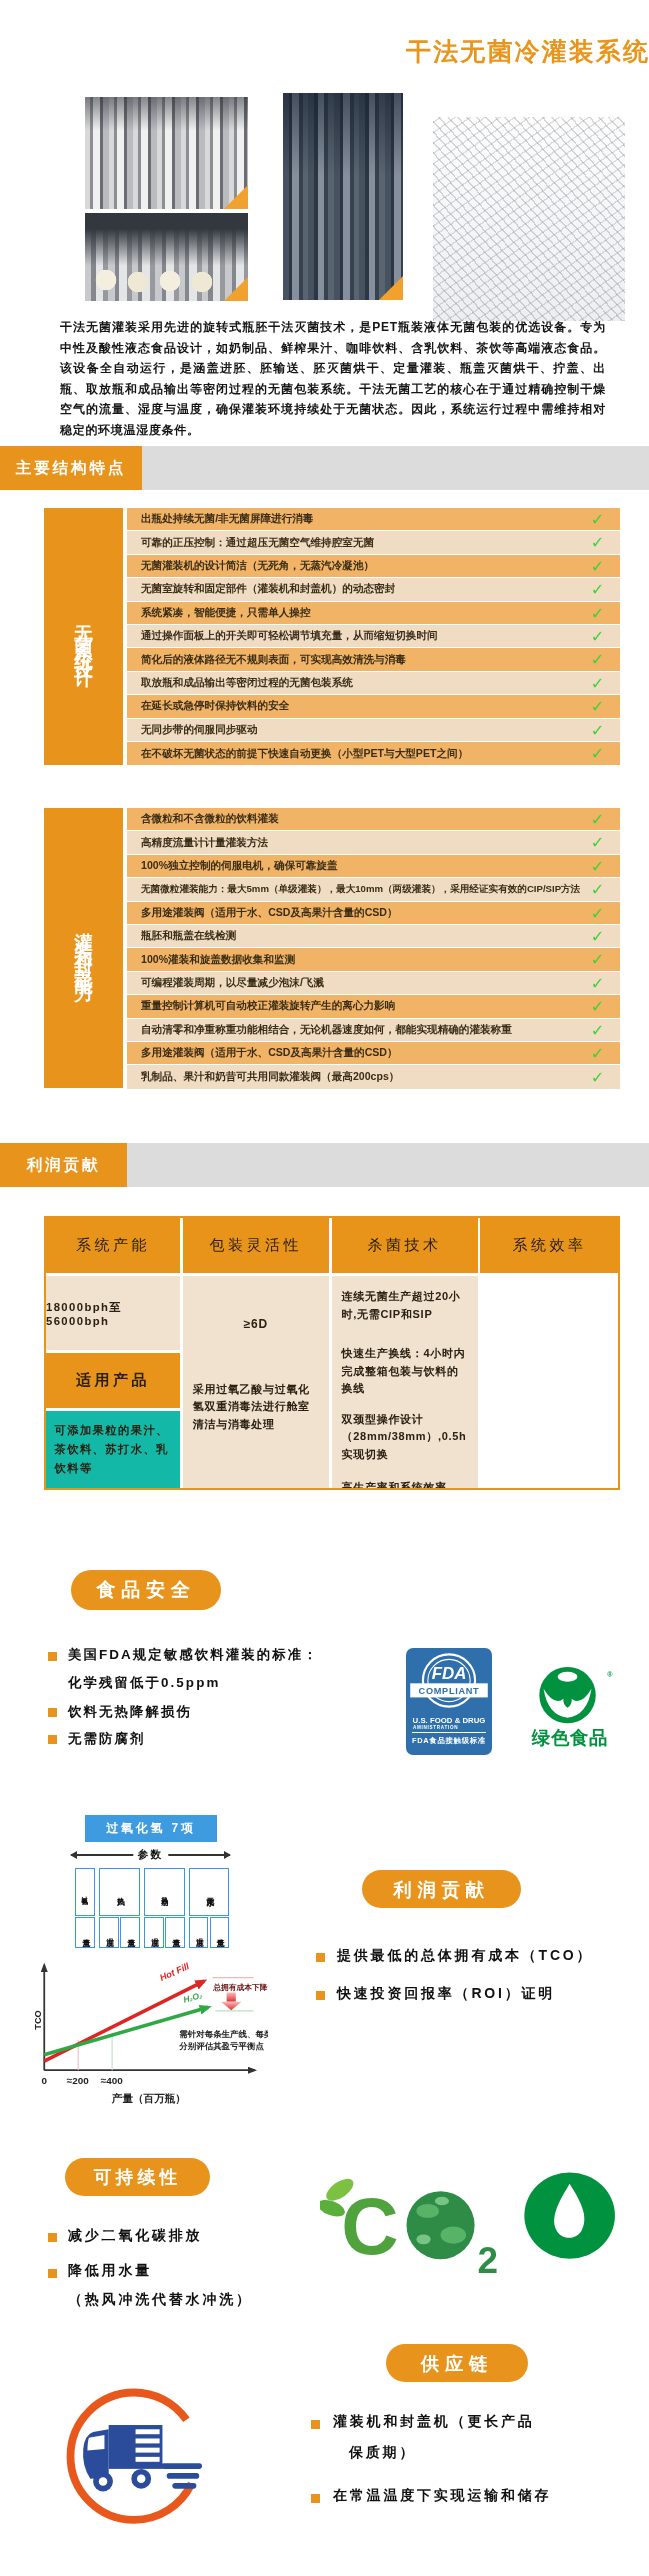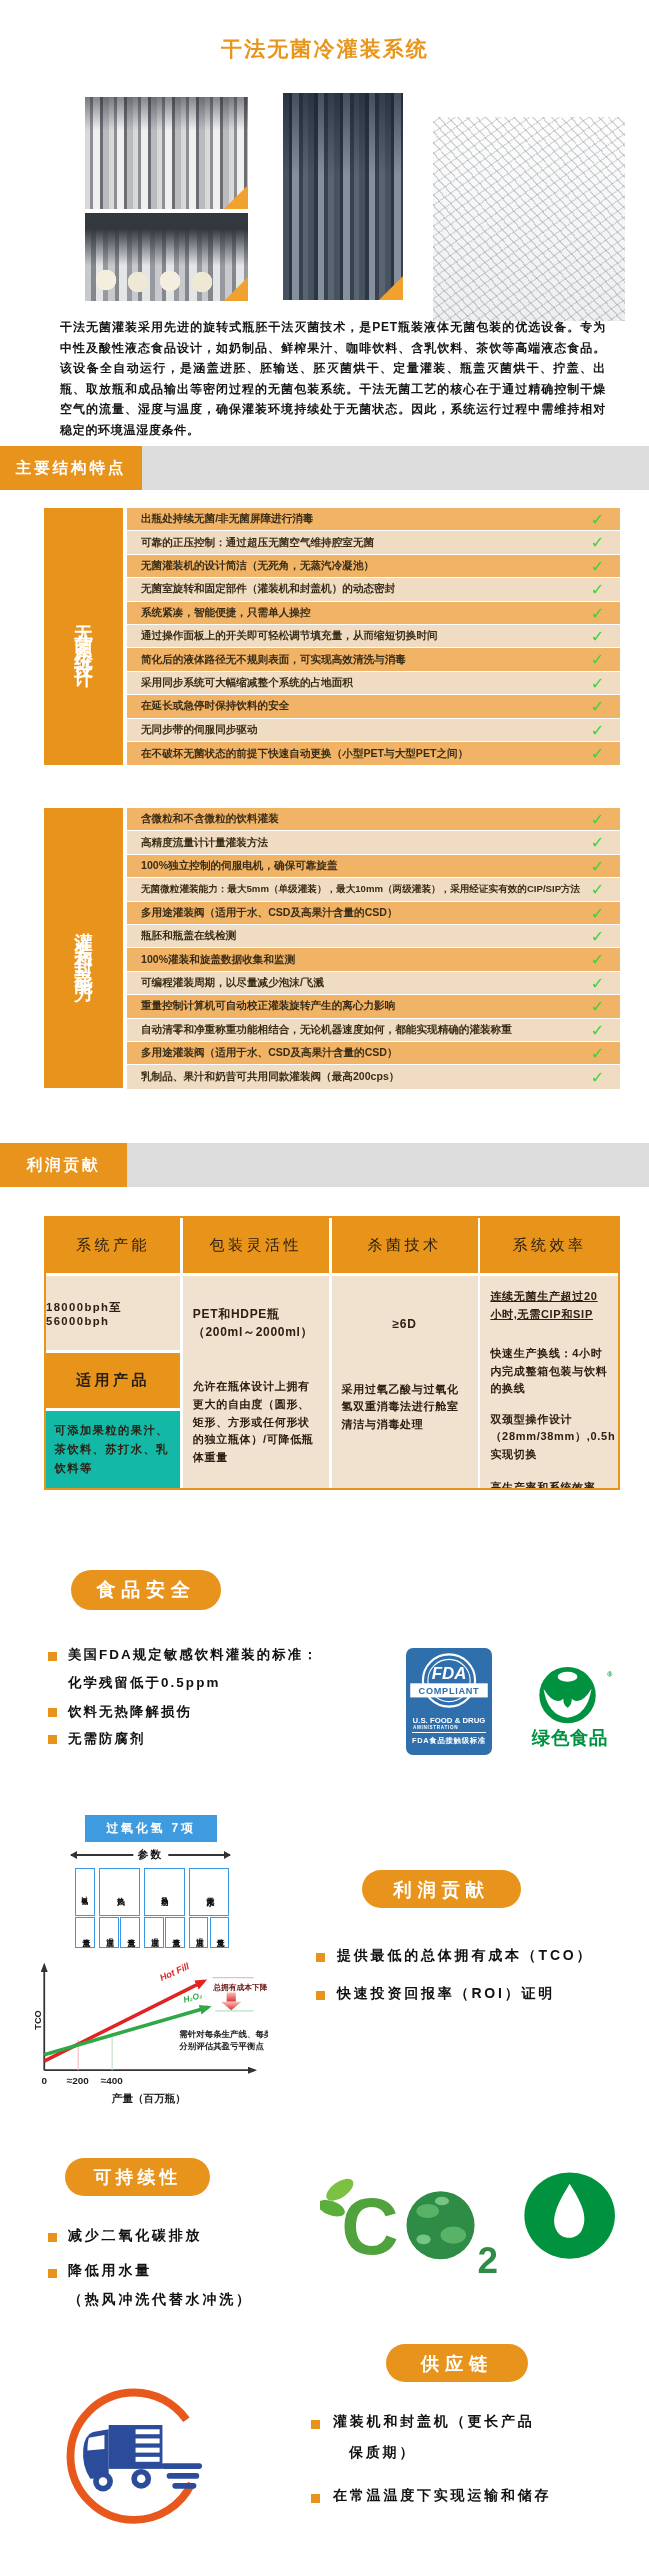--- a/index.html
+++ b/index.html
@@ -1,20 +1,20 @@
 <!DOCTYPE html>
 <html style="font-size:11.3px"><head>
 <meta charset="utf-8">
 <style>
   html,body{margin:0;padding:0;background:#fff;}
   body{font-family:"Liberation Sans","DejaVu Sans",sans-serif;}
   #page{position:relative;width:650px;height:2576px;background:#fff;overflow:hidden;}
   .abs{position:absolute;}
   
-  #page-title{top:35px;left:0;width:650px;text-align:center;font-size:21px;font-weight:bold;
+  #page-title{top:35px;left:0;width:650px;text-align:right;font-size:25px;font-weight:bold;
     color:#E8951C;letter-spacing:2.1px;}
   
   .photo{position:absolute;overflow:hidden;}
   .photo .tri{position:absolute;right:0;bottom:0;width:0;height:0;
     border-left:24px solid transparent;border-bottom:24px solid #F0A12E;}
   #photo1{left:85px;top:97px;width:163px;height:112px;
     background:linear-gradient(180deg,rgba(40,44,52,.55),rgba(40,44,52,0) 30%),
     repeating-linear-gradient(90deg,#d9d9d9 0 5px,#8d8f94 5px 8.5px,#f0f0f0 8.5px 15px,#6b6d72 15px 18.4px,#b9bbbf 18.4px 24px);}
   #photo2{left:85px;top:213px;width:163px;height:88px;
     background:radial-gradient(circle at 21px 67px,#f3eede 0 10px,transparent 10.6px),
@@ -63,21 +63,21 @@
   #ttc1 .cap{background:#F0E2CE;height:75px;display:flex;align-items:center;justify-content:center;
     font-size:11.3px;letter-spacing:1.4px;}
   #ttc1 .subhdr{background:#E8941A;height:55px;display:flex;align-items:center;justify-content:center;
     font-size:15px;letter-spacing:3.5px;}
   #ttc1 .prod{background:#14b8a6;flex:1;padding:10px 8.5px;font-size:11.3px;line-height:19px;letter-spacing:1.4px;box-sizing:border-box;}
   .ttc .blk{padding:0 10px;font-size:11px;line-height:17.7px;letter-spacing:0.7px;}
   #ttc2 .blk1{margin-top:30px;font-size:12px;letter-spacing:0.7px;}
   #ttc2 .blk2{margin-top:37px;}
   #ttc3 .blk1{margin-top:40px;text-align:center;font-size:12px;}
   #ttc3 .blk2{margin-top:47px;}
-  #ttc4 .blk1{margin-top:12.7px;text-decoration:underline;}
+  #ttc4 .blk1{margin-top:12.7px;}
   #ttc4 .blk2{margin-top:21px;}
   #ttc4 .blk3{margin-top:12.7px;}
   #ttc4 .blk4{margin-top:15.6px;}
   
   .pill{position:absolute;background:#E8941C;color:#fff;border-radius:21px;font-weight:bold;
     display:flex;align-items:center;justify-content:center;}
   #pill-food{left:71px;top:1570px;width:150px;height:40px;font-size:19px;letter-spacing:5.7px;}
   #pill-profit{left:362px;top:1870px;width:159px;height:38px;font-size:18.4px;letter-spacing:5.7px;}
   #pill-sus{left:65px;top:2158px;width:145px;height:38px;font-size:17.7px;letter-spacing:4.2px;}
   #pill-supply{left:386px;top:2344px;width:142px;height:38px;font-size:18.4px;letter-spacing:5.7px;}
@@ -177,21 +177,21 @@
         </div>
       <div class="frow l">
           <span class="ftext">通过操作面板上的开关即可轻松调节填充量，从而缩短切换时间</span>
           <span class="fcheck">✓</span>
         </div>
       <div class="frow d">
           <span class="ftext">简化后的液体路径无不规则表面，可实现高效清洗与消毒</span>
           <span class="fcheck">✓</span>
         </div>
       <div class="frow l">
-          <span class="ftext">采用同步系统可大幅缩减整个系统的占地面积</span>
+          <span class="ftext">取放瓶和成品输出等密闭过程的无菌包装系统</span>
           <span class="fcheck">✓</span>
         </div>
       <div class="frow d">
           <span class="ftext">在延长或急停时保持饮料的安全</span>
           <span class="fcheck">✓</span>
         </div>
       <div class="frow l">
           <span class="ftext">无同步带的伺服同步驱动</span>
           <span class="fcheck">✓</span>
         </div>
@@ -265,24 +265,20 @@
 
   <div id="ttable" class="abs">
     <div class="tth">系统产能</div>
     <div class="tth">包装灵活性</div>
     <div class="tth">杀菌技术</div>
     <div class="tth">系统效率</div>
     <div id="ttc1" class="ttc">
       <div class="cap">18000bph至56000bph</div>
       <div class="subhdr">适用产品</div>
       <div class="prod">可添加果粒的果汁、茶饮料、苏打水、乳饮料等</div>
-    </div>
-    <div id="ttc2" class="ttc">
-      <div class="blk blk1">PET和HDPE瓶（200ml～2000ml）</div>
-      <div class="blk blk2">允许在瓶体设计上拥有更大的自由度（圆形、矩形、方形或任何形状的独立瓶体）/可降低瓶体重量</div>
     </div>
     <div id="ttc3" class="ttc">
       <div class="blk blk1">≥6D</div>
       <div class="blk blk2">采用过氧乙酸与过氧化氢双重消毒法进行舱室清洁与消毒处理</div>
     </div>
     <div id="ttc4" class="ttc">
       <div class="blk blk1">连续无菌生产超过20小时,无需CIP和SIP</div>
       <div class="blk blk2">快速生产换线：4小时内完成整箱包装与饮料的换线</div>
       <div class="blk blk3">双颈型操作设计（28mm/38mm）,0.5h实现切换</div>
       <div class="blk blk4">高生产率和系统效率(≥95%)</div>

